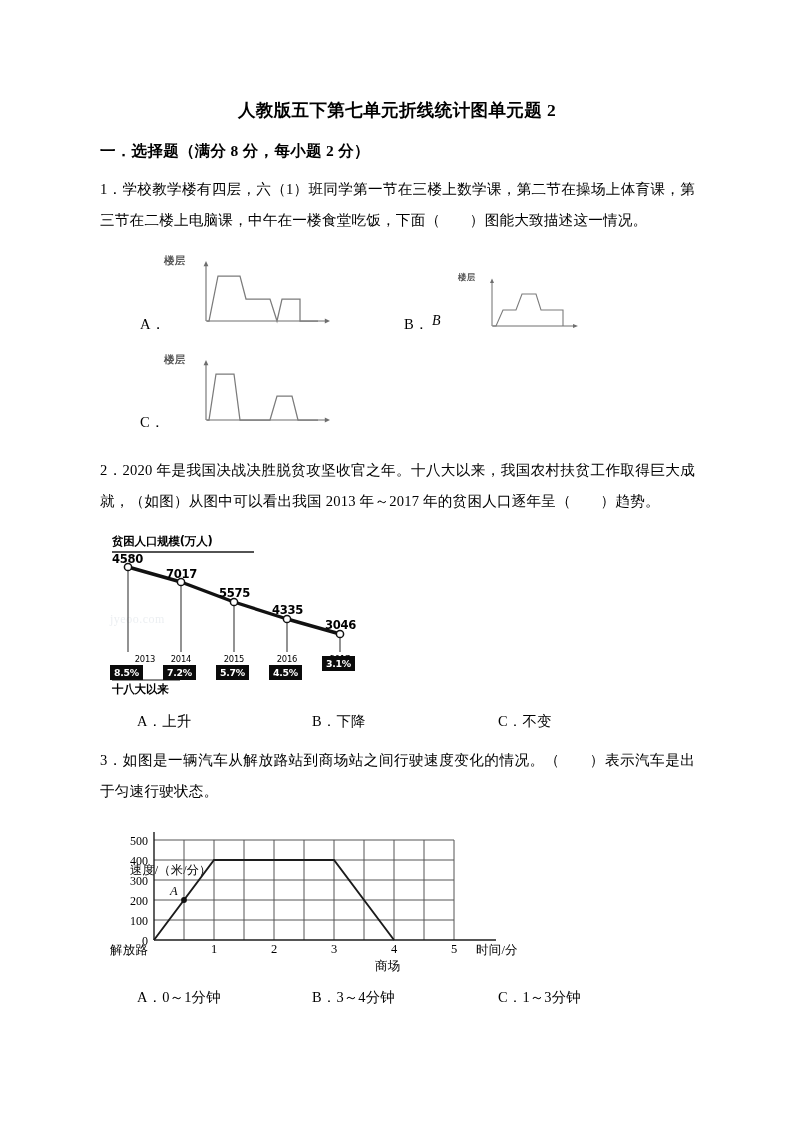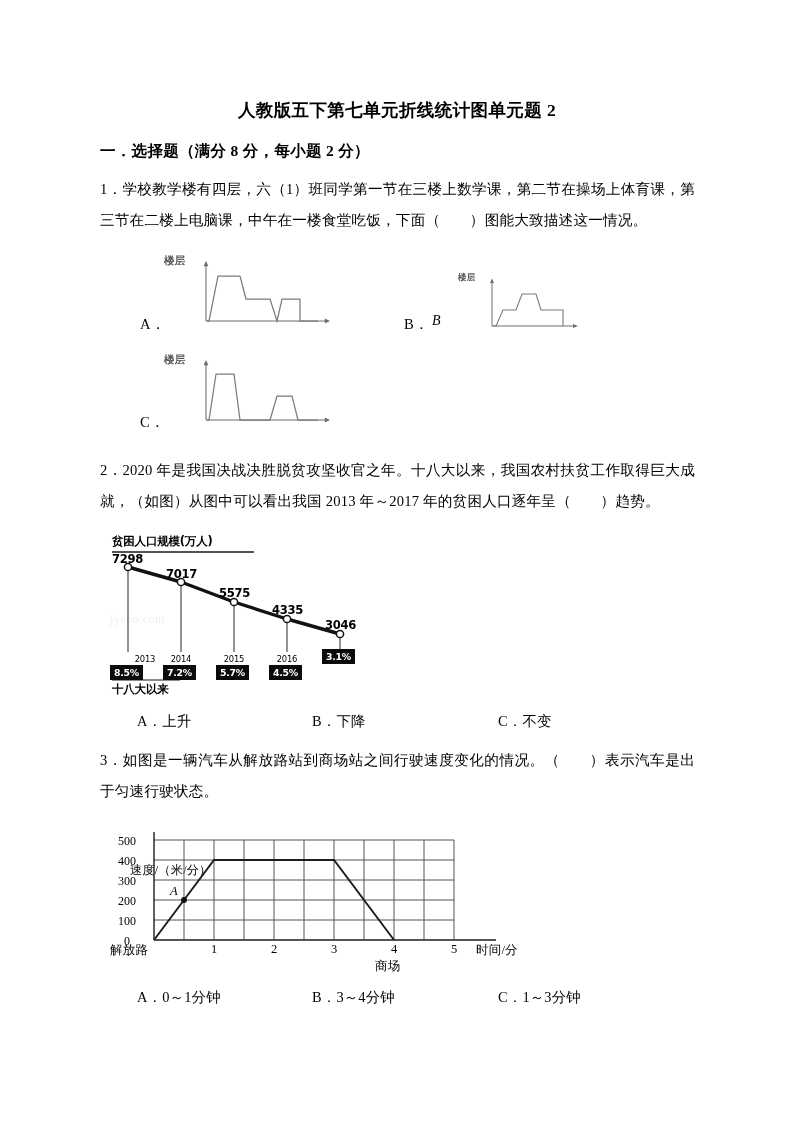--- a/index.html
+++ b/index.html
@@ -149,21 +149,21 @@
     font-size: 12.2px;
     letter-spacing: 0.2px;
     white-space: nowrap;
     margin-top: 44px;
   }
   .sp-tick {
     position: absolute;
     font-size: 12px;
     font-family: "Liberation Serif", serif;
     white-space: nowrap;
-    text-align: center;
+    text-align: right;
   }
   .sp-xtick {
     position: absolute;
     font-size: 12.5px;
     font-family: "Liberation Serif", serif;
     white-space: nowrap;
     text-align: center;
   }
   .sp-xlab {
     position: absolute;
@@ -263,37 +263,37 @@
       <circle cx="20" cy="33" r="3.6" fill="#ffffff" stroke="#121212" stroke-width="1.5"></circle>
       <circle cx="73" cy="48" r="3.6" fill="#ffffff" stroke="#121212" stroke-width="1.5"></circle>
       <circle cx="126" cy="68" r="3.6" fill="#ffffff" stroke="#121212" stroke-width="1.5"></circle>
       <circle cx="179" cy="85" r="3.6" fill="#ffffff" stroke="#121212" stroke-width="1.5"></circle>
       <circle cx="232" cy="100" r="3.6" fill="#ffffff" stroke="#121212" stroke-width="1.5"></circle>
 
       <line x1="4" y1="146" x2="72" y2="146" stroke="#1a1a1a" stroke-width="1.2"></line>
       <polygon points="22,140 18.5,146 25.5,146" fill="#1a1a1a"></polygon>
     </svg>
 
-    <div class="pov-val" style="left:4px;   top:18px;">7298</div>
+    <div class="pov-val" style="left:4px;   top:18px;">4580</div>
     <div class="pov-val" style="left:58px;  top:33px;">7017</div>
     <div class="pov-val" style="left:111px; top:52px;">5575</div>
     <div class="pov-val" style="left:164px; top:69px;">4335</div>
     <div class="pov-val" style="left:217px; top:84px;">3046</div>
 
     <div class="pov-year" style="left:4px;   top:120px; width:32px;margin-left:17px;">2013</div>
     <div class="pov-year" style="left:57px;  top:120px; width:32px;">2014</div>
     <div class="pov-year" style="left:110px; top:120px; width:32px;">2015</div>
     <div class="pov-year" style="left:163px; top:120px; width:32px;">2016</div>
     <div class="pov-year" style="left:216px; top:120px; width:32px;">2017</div>
 
     <div class="pov-rate" style="left:2px;   top:131px;">8.5%</div>
     <div class="pov-rate" style="left:55px;  top:131px;">7.2%</div>
     <div class="pov-rate" style="left:108px; top:131px;">5.7%</div>
     <div class="pov-rate" style="left:161px; top:131px;">4.5%</div>
-    <div class="pov-rate" style="left:214px; top:115px;">3.1%</div>
+    <div class="pov-rate" style="left:214px; top:122px;">3.1%</div>
   </div>
 
   <div class="opt-row" style="left:137px; top:712px;">A．上升</div>
   <div class="opt-row" style="left:312px; top:712px;">B．下降</div>
   <div class="opt-row" style="left:498px; top:712px;">C．不变</div>
 
   <div class="qtext q3text">3．如图是一辆汽车从解放路站到商场站之间行驶速度变化的情况。（　　）表示汽车是出于匀速行驶状态。</div>
 
   <div class="speed">
     <div class="sp-ylab">速度/（米/分）</div>

